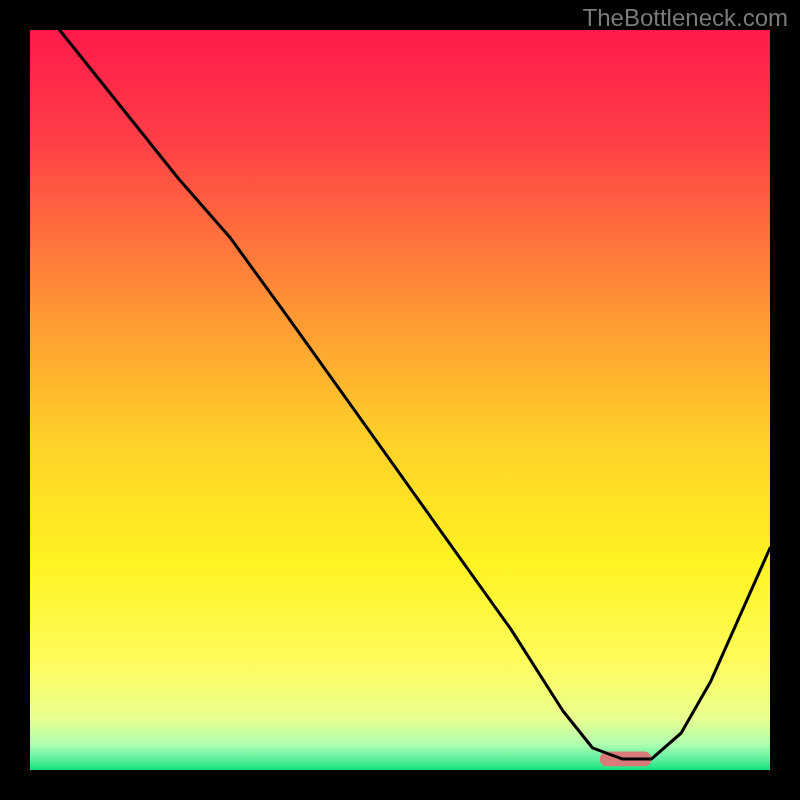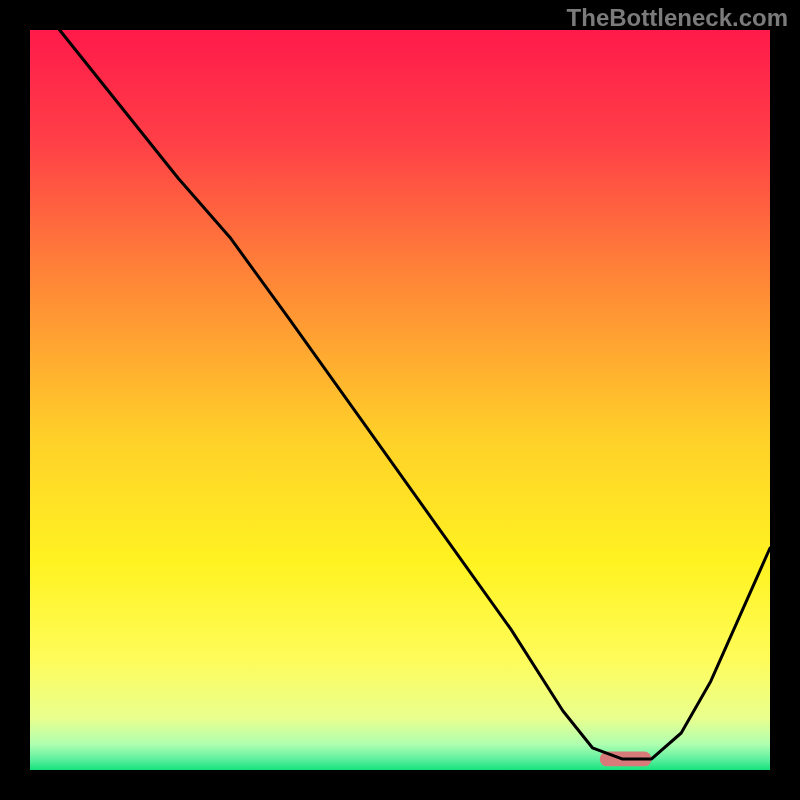--- a/index.html
+++ b/index.html
@@ -14,21 +14,21 @@
     position: relative;
     width: 800px;
     height: 800px;
   }
   .watermark {
     position: absolute;
     top: 4px;
     right: 12px;
     font-family: Arial, sans-serif;
     font-size: 24px;
-    font-weight: bold;
+    font-weight: normal;
     color: #7b7b7b;
     z-index: 10;
   }
   svg {
     display: block;
   }
 </style>
 </head>
 <body>
 

